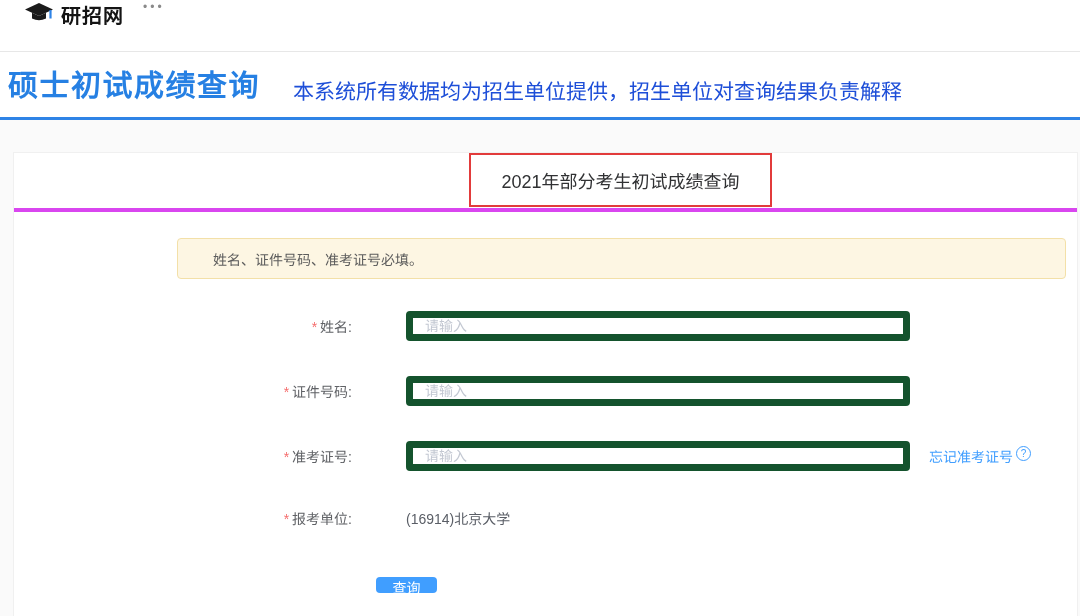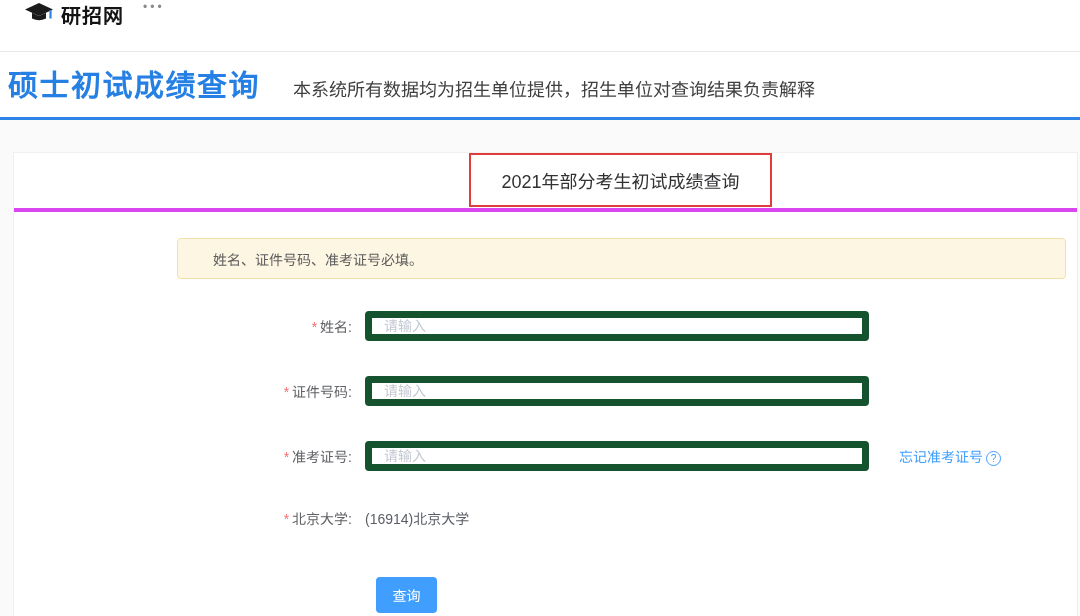--- a/index.html
+++ b/index.html
@@ -13,56 +13,56 @@
             display:flex; align-items:flex-start; padding-left:24px; }
   .brand { display:flex; align-items:center; gap:7px; margin-right:19px; cursor:pointer; }
   .brand-text { font-size:20px; font-weight:bold; color:#141414; letter-spacing:1px; }
   .navlist { display:flex; align-items:center; list-style:none; }
   .navlist li { font-size:14px; color:#3c3c3c; margin-right:21px; cursor:pointer; white-space:nowrap; }
   .nav-more { font-size:12px; color:#8a8a8a; letter-spacing:3px; cursor:pointer; }
 
   
   .page-title { position:absolute; left:8px; top:61px; font-size:30px; font-weight:bold;
                 color:#2680e3; letter-spacing:1.5px; }
-  .page-subtitle { position:absolute; left:293px; top:75px; font-size:18px; color:#404040; }
+  .page-subtitle { position:absolute; left:293px; top:75px; font-size:21px; color:#1d4ed8; }
   .blue-rule { position:absolute; top:117px; left:0; right:0; height:3px; background:#2e83e6; }
   .main-bg { position:absolute; top:120px; left:0; right:0; bottom:0; background:#fafafa; }
 
   
   .card { position:absolute; top:152px; left:13px; width:1065px; height:474px;
           background:#fff; border:1px solid #f0f0f0; }
   .panel-head { height:59px; border-bottom:4px solid #d946ef; position:relative; }
   .annotation-box { position:absolute; left:455px; top:0; width:303px; height:54px;
                     border:2px solid #e23b3b; display:flex; align-items:center; justify-content:center; }
   .panel-title { font-size:18px; color:#303133; }
 
   .alert { margin:26px 11px 0 163px; height:41px; background:#fdf6e3;
            border:1px solid #f3e0a8; border-radius:4px;
            display:flex; align-items:center; padding-left:35px;
            font-size:14px; color:#5c5c5c; }
 
   
-  .form-row { display:flex; align-items:center; }
+  .form-row { display:flex; align-items:center;gap:41px; }
   .row-1 { margin-top:32px; }
   .row-n { margin-top:35px; }
   .row-text { margin-top:37px; }
   .row-btn { margin-top:49px; padding-left:362px; }
   .f-label { width:338px; text-align:right; font-size:14px; color:#606266; white-space:nowrap; }
   .req { color:#f56c6c; margin-right:3px; font-size:14px; }
   .f-control { margin-left:13px; display:flex; align-items:center; }
   .f-input { width:504px; height:30px; border:7px solid #14532d; border-radius:4px;
              padding:0 12px; font-size:14px; color:#606266; outline:none;
              font-family:"Liberation Sans", sans-serif; background:#fff; }
   .f-input::placeholder { color:#c3c8d2; }
-  .help-link { display:flex; align-items:flex-end; gap:3px; margin-left:30px;
+  .help-link { display:flex; align-items:flex-start; gap:3px; margin-left:19px;
                font-size:14px; color:#409eff; cursor:pointer; white-space:nowrap; }
   .q-icon { width:15px; height:15px; border:1px solid #409eff; border-radius:50%;
             font-size:10px; line-height:13px; text-align:center; color:#409eff; }
   .f-value { font-size:14px; color:#5a5e66; margin-left:13px; }
-  .submit-btn { width:61px; height:36px; background:#409eff; color:#fff; border:none;
+  .submit-btn { width:61px; height:16px; background:#409eff; color:#fff; border:none;
                 border-radius:4px; font-size:14px; cursor:pointer;
                 font-family:Liberation Sans, sans-serif; }
 </style>
 </head>
 <body>
 
 <div class="page">
 
   <div class="topnav">
     <div class="brand">
@@ -123,21 +123,21 @@
           <input class="f-input" type="text" placeholder="请输入" style="">
           <span class="help-link">
             <span>忘记准考证号</span>
             <span class="q-icon">?</span>
           </span>
         </div>
       </div>
 
       <div class="form-row row-text">
         <div class="f-label">
-          <span class="req">*</span><span>北京大学:</span>
+          <span class="req">*</span><span>报考单位:</span>
         </div>
         <div class="f-value">(16914)北京大学</div>
       </div>
 
       <div class="form-row row-btn">
         <button class="submit-btn" type="button">查询</button>
       </div>
 
     </form>
   </div>

